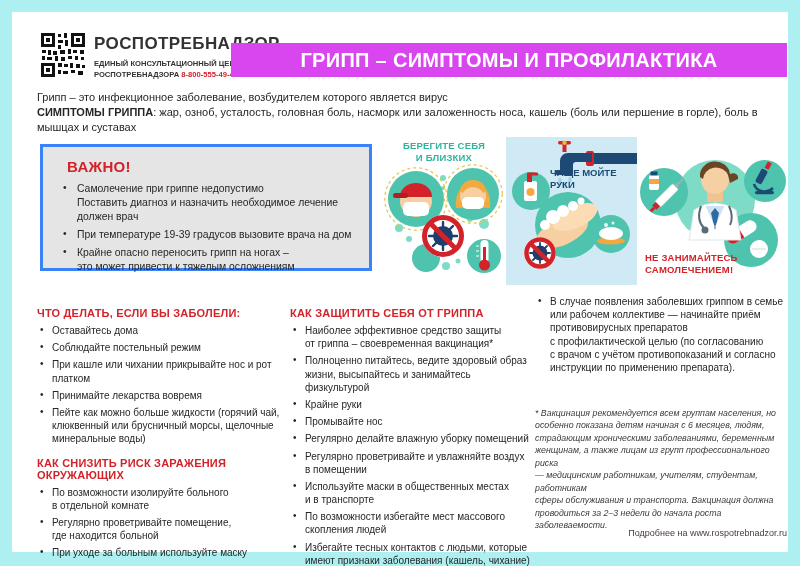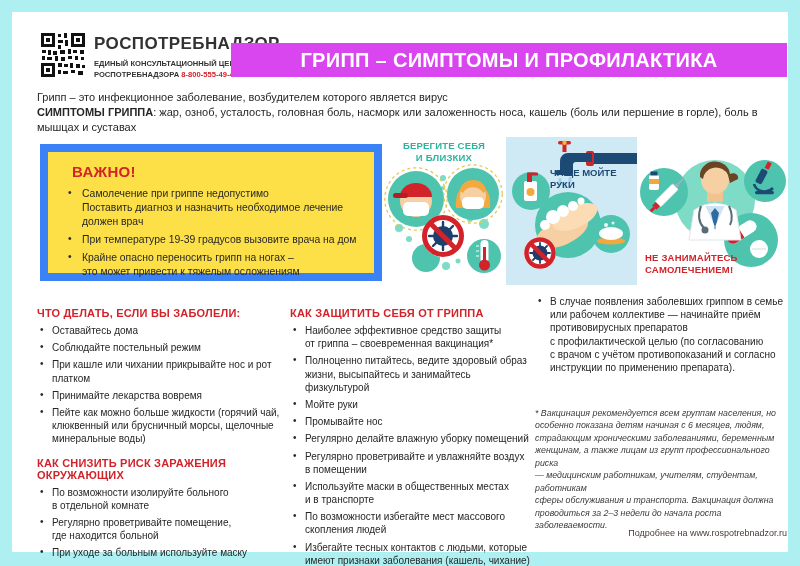--- a/index.html
+++ b/index.html
@@ -13,21 +13,21 @@
   .orgsub{margin-top:5px;font-size:7.6px;font-weight:700;color:#323232;line-height:1.4;}
   .orgphone{color:#d2232a;}
   .banner{position:absolute;left:219px;top:31px;width:556px;height:34px;background:#d946ef;color:#ffffff;
           font-size:20px;font-weight:700;text-align:center;line-height:34px;letter-spacing:.3px;}
 
   
   .intro{position:absolute;left:25px;top:78px;width:750px;font-size:11px;line-height:1.38;color:#262626;}
   .intro b{font-weight:700;}
 
   
-  .impbox{position:absolute;left:28px;top:132px;width:326px;height:121px;border:8px solid #3b82f6;background:#fde047;}
+  .impbox{position:absolute;left:28px;top:132px;width:326px;height:121px;border:3px solid #3b82f6;background:#e5e5e5;}
   .imptitle{margin:11px 0 7px 24px;font-size:15px;font-weight:700;color:#d2232a;letter-spacing:.3px;}
   .implist{list-style:none;margin:0;padding:0 10px 0 10px;font-size:10.4px;line-height:1.34;color:#262626;}
   .implist li{position:relative;padding-left:24px;margin-bottom:4px;white-space:pre-line;}
   .implist li::before{content:"•";position:absolute;left:10px;top:-1px;}
 
   
   .card{position:absolute;}
   .card1{left:368px;top:128px;width:128px;height:146px;}
   .cap1{text-align:center;font-size:9.5px;font-weight:700;color:#2bb49e;line-height:1.25;white-space:pre-line;letter-spacing:.2px;}
   .card2{left:494px;top:125px;width:131px;height:148px;}
@@ -316,21 +316,21 @@
   </div>
 
   <div class="col col2">
     <div class="chead">КАК ЗАЩИТИТЬ СЕБЯ ОТ ГРИППА</div>
     <ul class="blist">
       <li>Наиболее эффективное средство защиты
 от гриппа – своевременная вакцинация*</li>
       <li>Полноценно питайтесь, ведите здоровый образ
 жизни, высыпайтесь и занимайтесь
 физкультурой</li>
-      <li>Мойте руки</li>
+      <li>Крайне руки</li>
       <li>Промывайте нос</li>
       <li>Регулярно делайте влажную уборку помещений</li>
       <li>Регулярно проветривайте и увлажняйте воздух
 в помещении</li>
       <li>Используйте маски в общественных местах
 и в транспорте</li>
       <li>По возможности избегайте мест массового
 скопления людей</li>
       <li>Избегайте тесных контактов с людьми, которые
 имеют признаки заболевания (кашель, чихание)</li>

